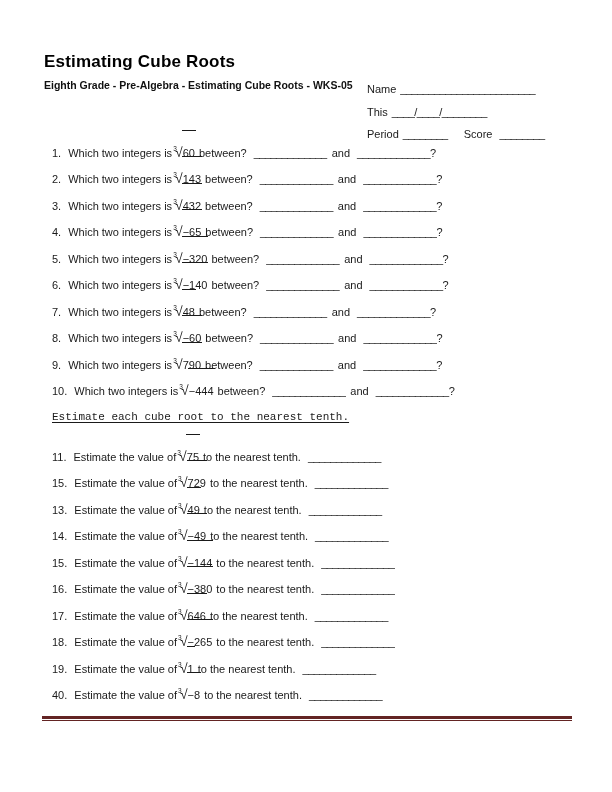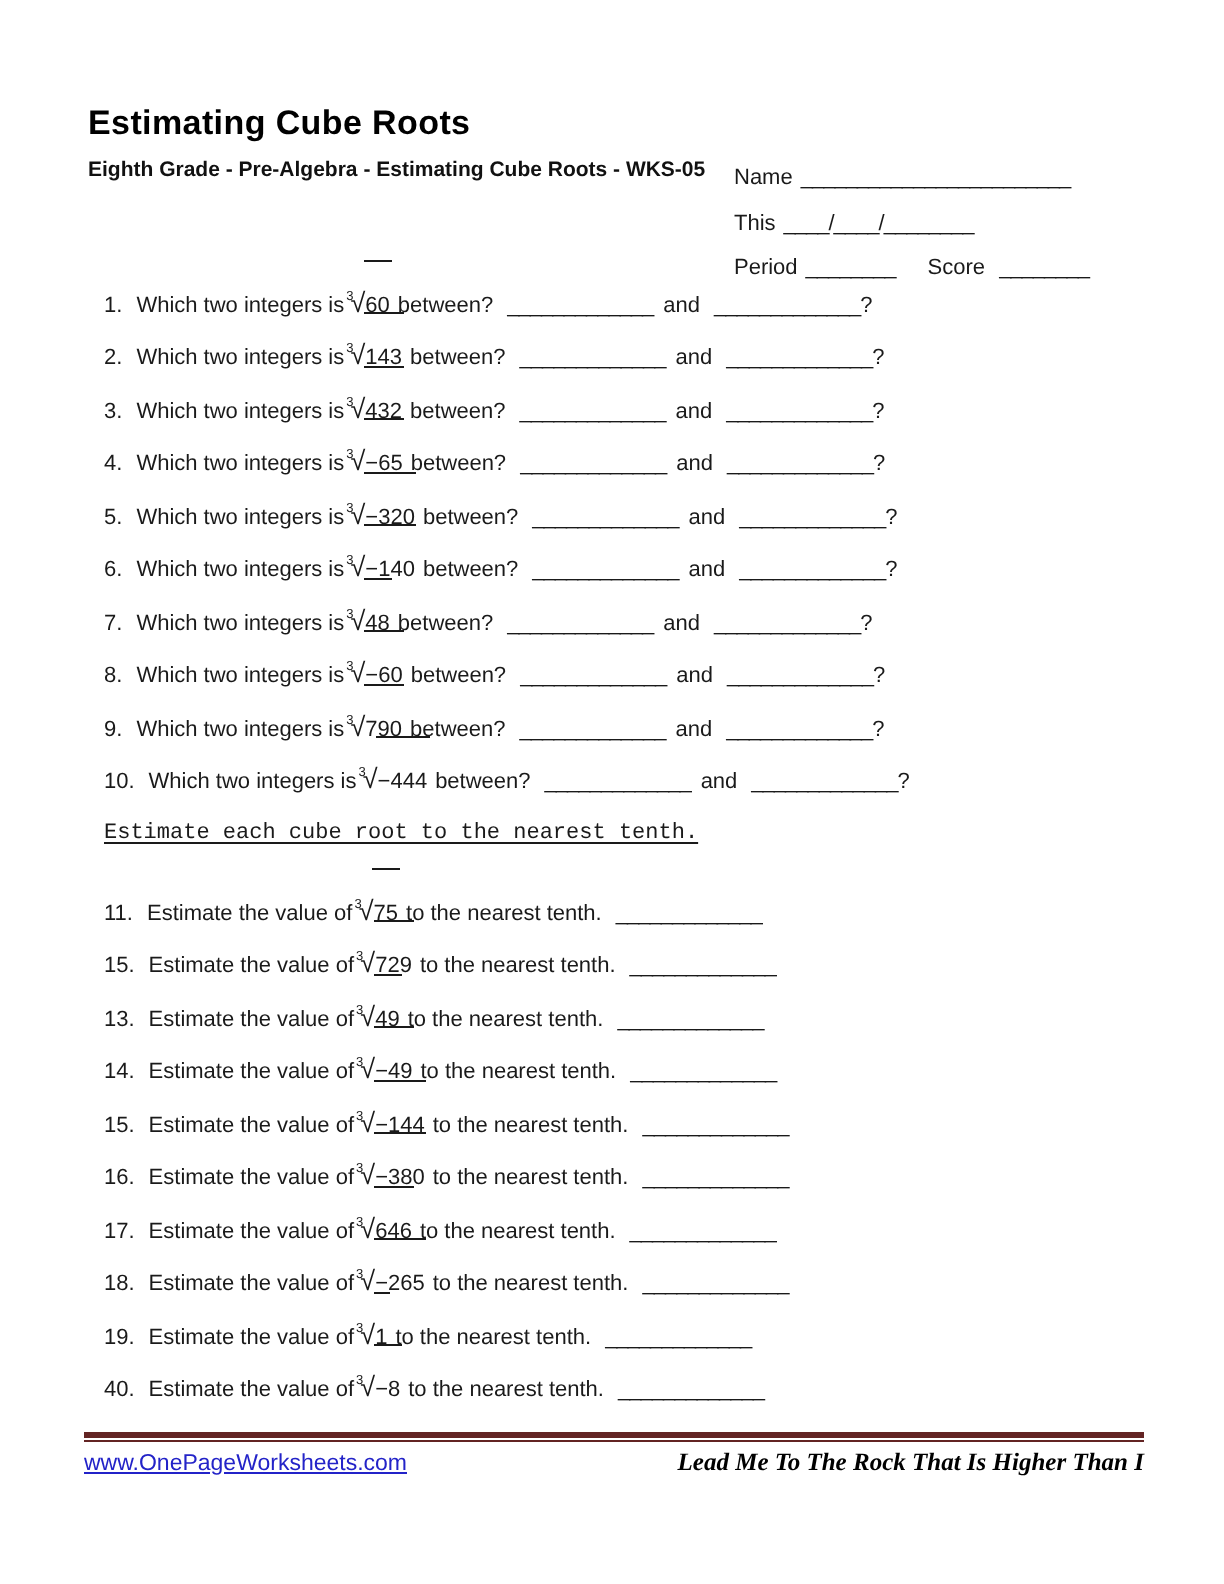--- a/index.html
+++ b/index.html
@@ -187,19 +187,15 @@
   </div>
 
   <div class="q-row">
     <span class="q-num">40.</span><span>Estimate the value of</span><span class="croot"><sup class="idx">3</sup><span class="sign">√</span><span class="rad">−8</span></span><span>to the nearest tenth.</span><span class="blank">_____________</span>
   </div>
 </div>
 
   <div class="footer">
     <div class="rule-thick"></div>
     <div class="rule-thin"></div>
-    <div class="footer-line1">
-      <span class="site-link">www.OnePageWorksheets.com</span>
-      <span class="tagline">Lead Me To The Rock That Is Higher Than I</span>
-    </div>
   </div>
 
 </div>
 
 </body></html>

